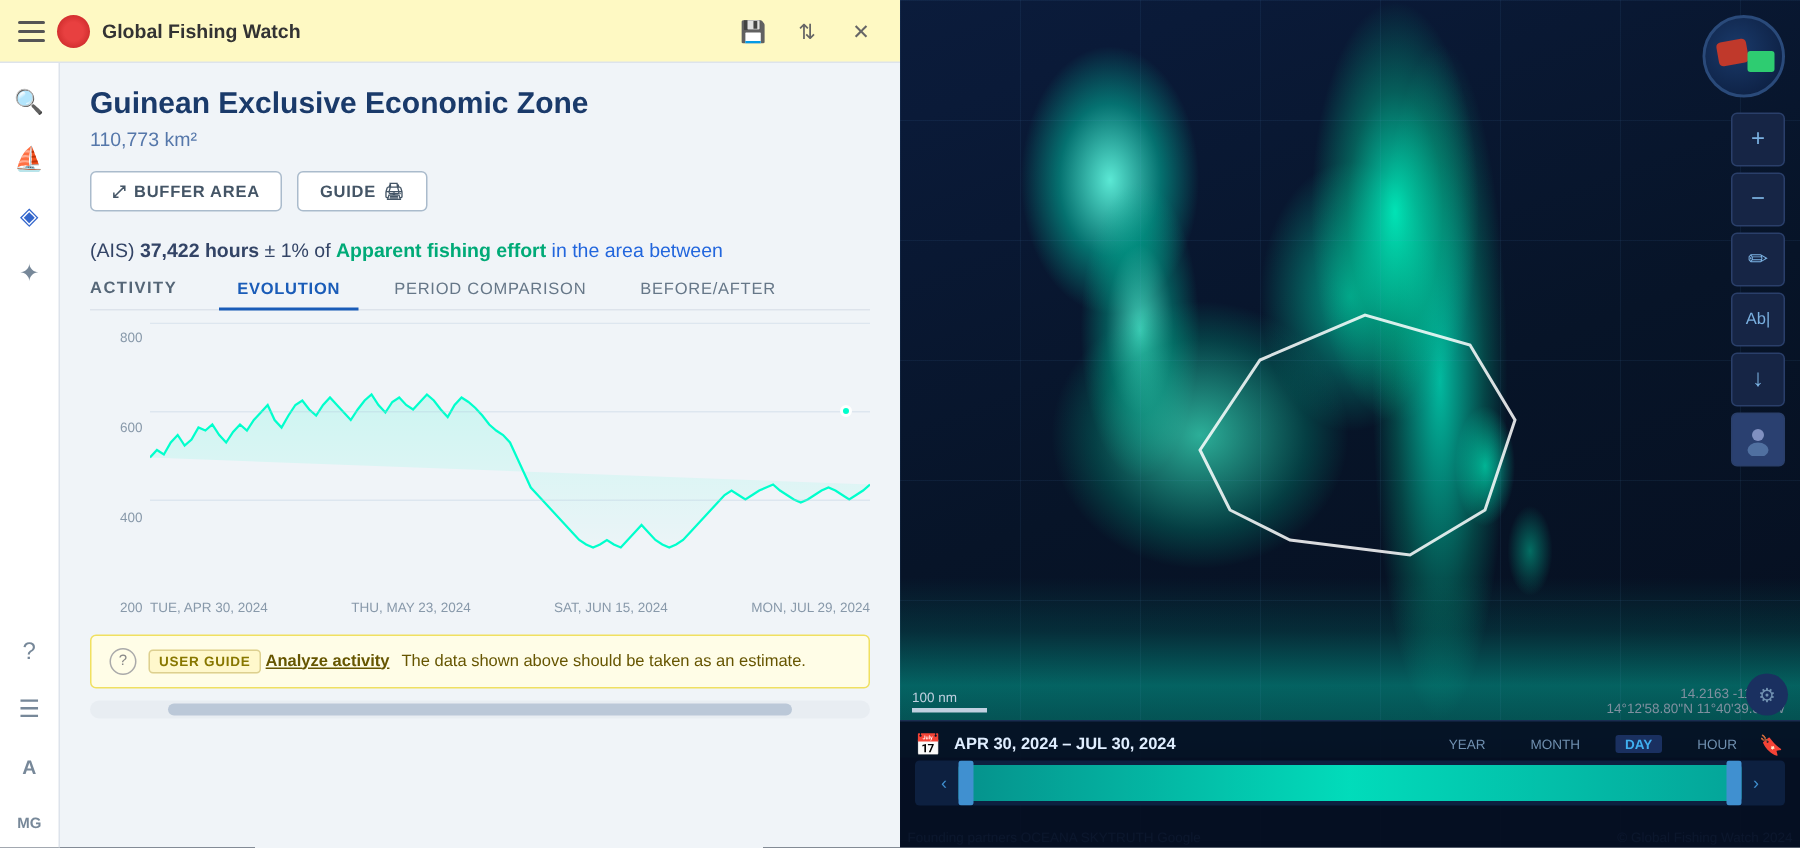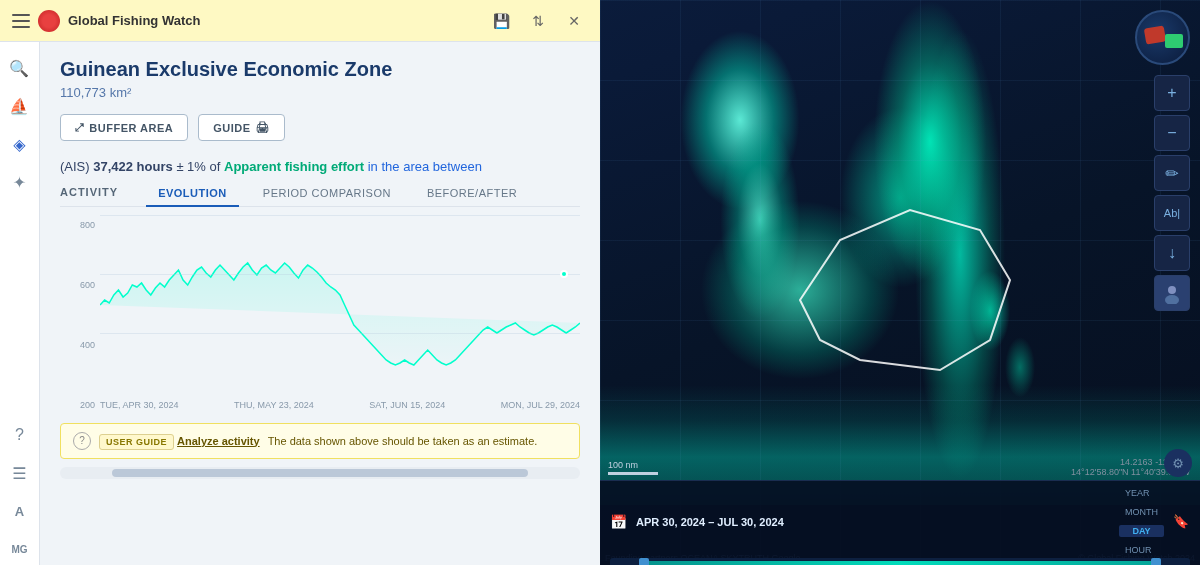--- a/index.html
+++ b/index.html
@@ -136,23 +136,23 @@
       padding: 6px 10px 2px;
       gap: 8px;
     }
     .timeline-date-range {
       font-size: 11px;
       font-weight: bold;
       color: #e0eeff;
     }
     .timeline-controls {
       display: flex;
-      flex-direction: column;
+      flex-direction: row;
       padding: 0 0 0 10px;
-      gap: 7px;
+      gap: 18px;
     }
     .time-unit {
       font-size: 9px;
       color: #7090b0;
       padding: 1px 6px;
       cursor: pointer;
       border-radius: 2px;
     }
     .time-unit.active {
       background: #1a3060;

